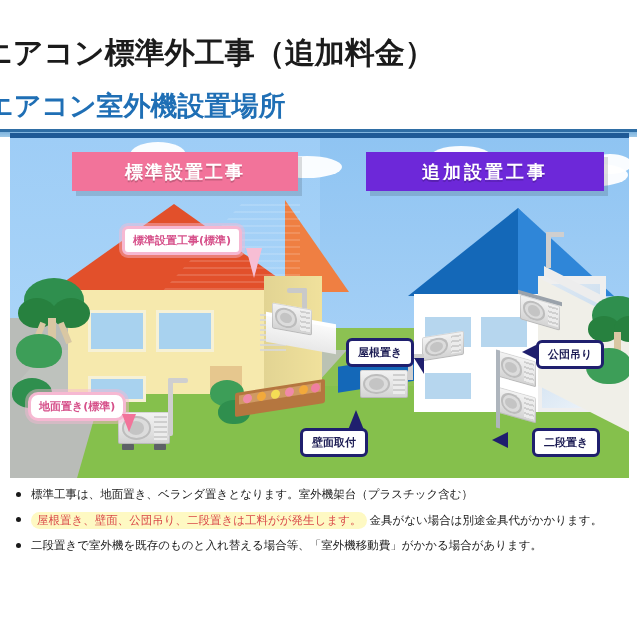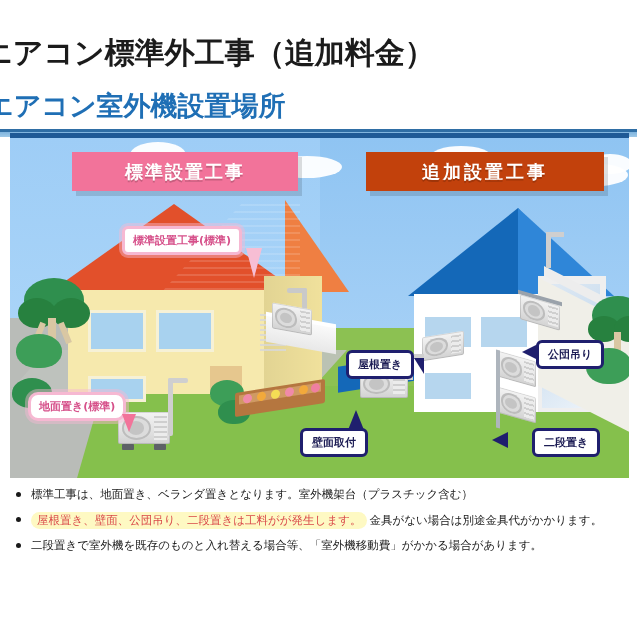--- a/index.html
+++ b/index.html
@@ -57,21 +57,21 @@
   }
 
   
   .banner{
     position:absolute;display:flex;align-items:center;justify-content:center;
     color:#fff;font-weight:700;font-size:18px;letter-spacing:2px;
     text-shadow:0 2px 0 rgba(0,0,0,.18);
     box-shadow:4px 5px 0 rgba(0,0,0,.13);
   }
   .banner-left{left:62px;top:14px;width:226px;height:39px;background:#f2739a;}
-  .banner-right{left:356px;top:14px;width:238px;height:39px;background:#c2410c;letter-spacing:3px;}
+  .banner-right{left:356px;top:14px;width:238px;height:39px;background:#6d28d9;letter-spacing:3px;}
 
   
   .lh-roof-main{
     position:absolute;left:40px;top:66px;width:0;height:0;
     border-left:124px solid transparent;border-right:124px solid transparent;
     border-bottom:88px solid #e2502b;
   }
   .lh-roof-right{
     position:absolute;left:275px;top:62px;width:0;height:0;
     border-left:0 solid transparent;border-right:64px solid transparent;
@@ -358,21 +358,21 @@
     <div class="callout pink" style="left:112px;top:88px;height:23px;">
       <span>標準設置工事(標準)</span>
     </div>
     <div class="tail" style="left:236px;top:110px;border-left:8px solid transparent;border-right:8px solid transparent;border-top:30px solid #f7bed4;"></div>
 
     <div class="callout pink" style="left:18px;top:254px;height:23px;border-radius:10px;">
       <span>地面置き(標準)</span>
     </div>
     <div class="tail" style="left:112px;top:276px;border-left:7px solid transparent;border-right:7px solid transparent;border-top:18px solid #f2739a;"></div>
 
-    <div class="callout navy" style="left:336px;top:212px;height:23px;">
+    <div class="callout navy" style="left:336px;top:200px;height:23px;">
       <span>屋根置き</span>
     </div>
     <div class="tail" style="left:404px;top:220px;border-left:10px solid transparent;border-top:16px solid #1f1f6e;"></div>
 
     <div class="callout navy" style="left:526px;top:202px;height:23px;">
       <span>公団吊り</span>
     </div>
     <div class="tail" style="left:512px;top:206px;border-right:16px solid #1f1f6e;border-top:8px solid transparent;border-bottom:8px solid transparent;"></div>
 
     <div class="callout navy" style="left:290px;top:290px;height:23px;text-align:center;">

